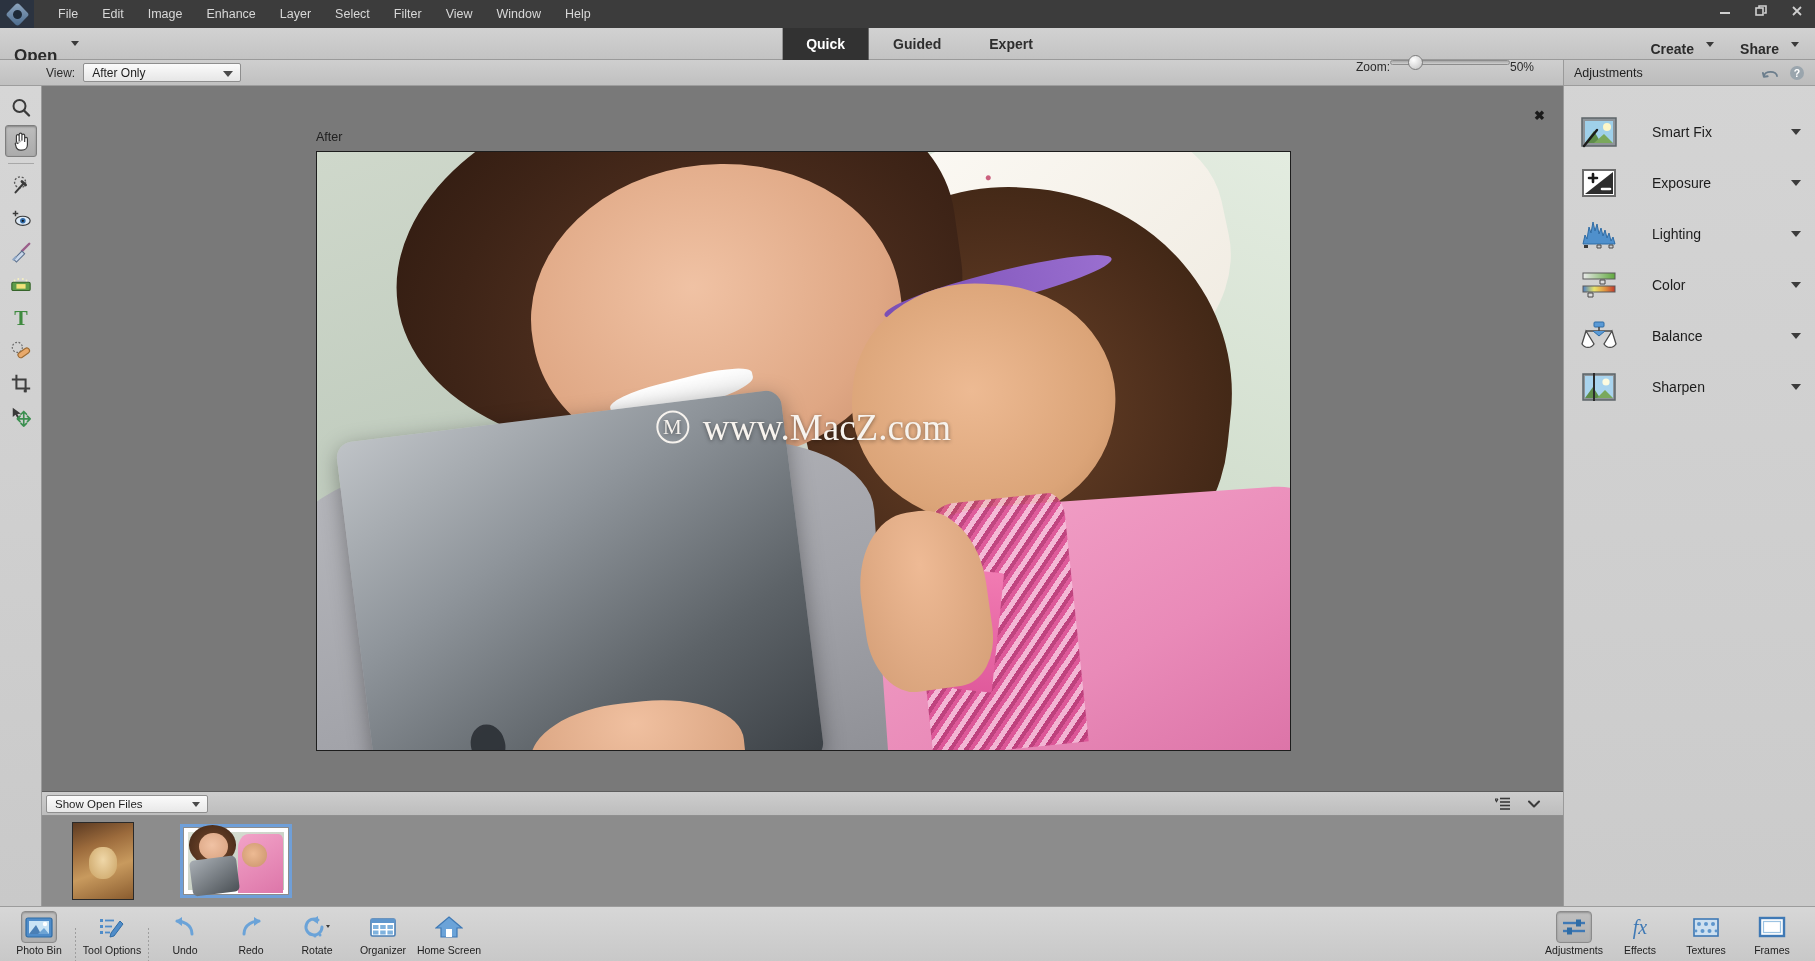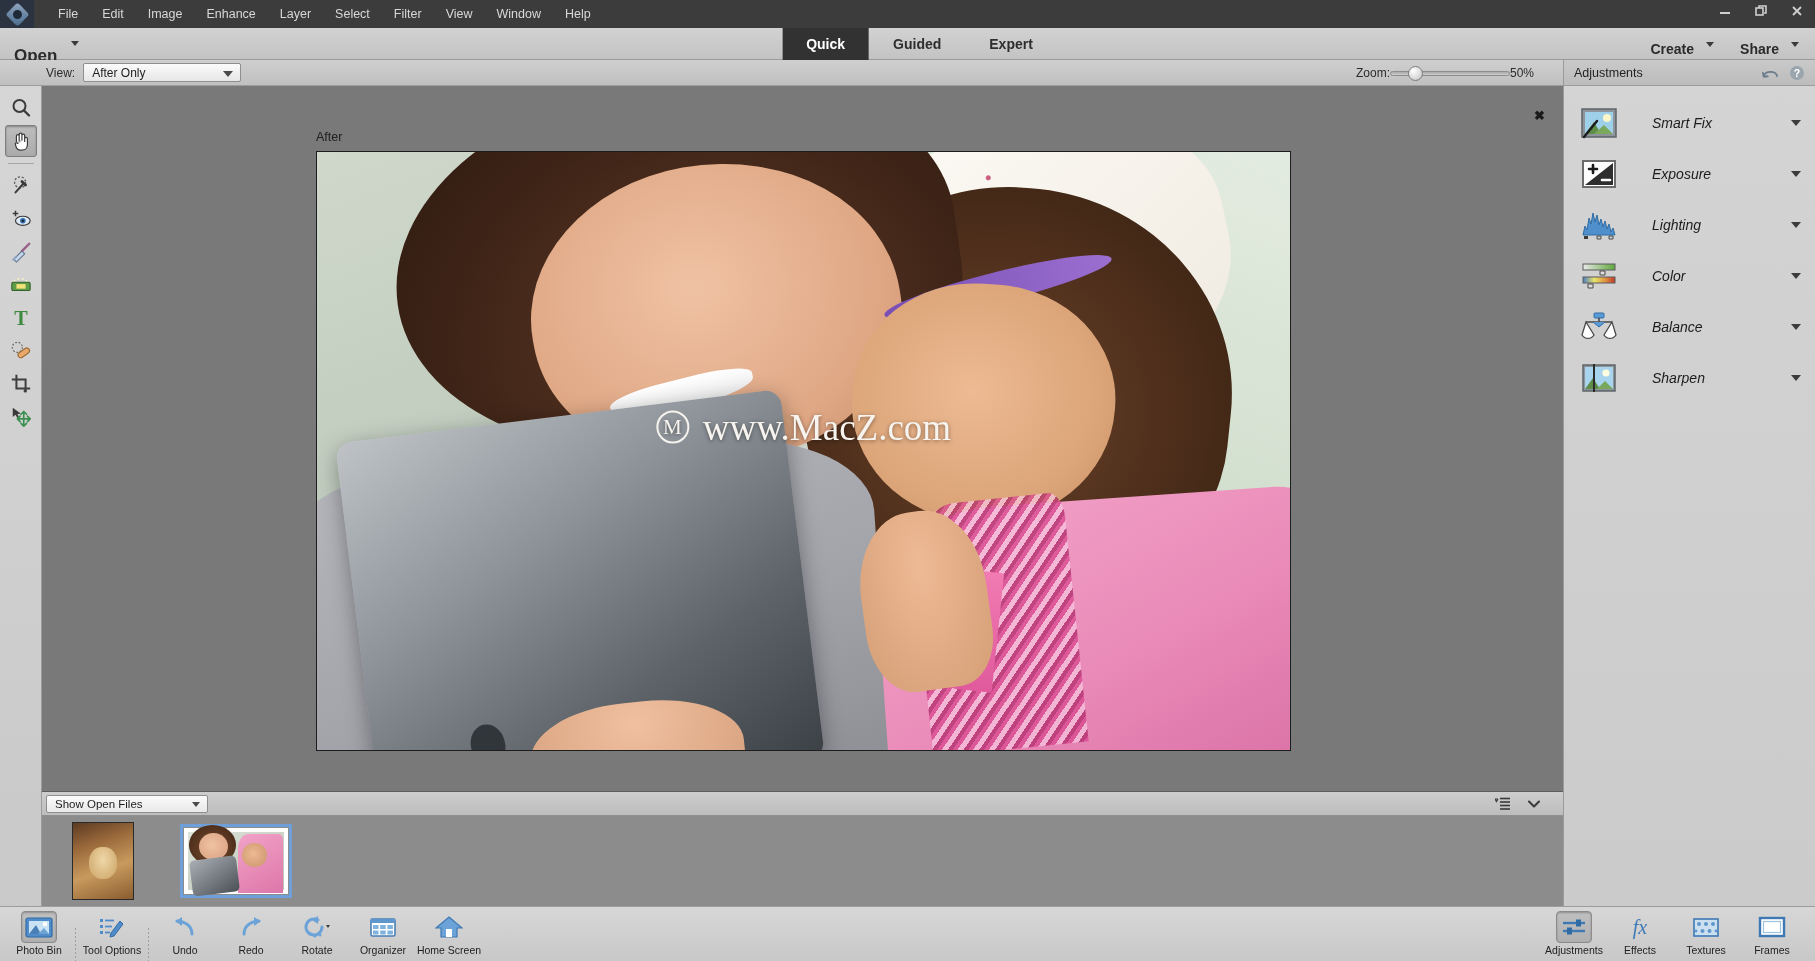--- a/index.html
+++ b/index.html
@@ -86,21 +86,21 @@
     display: flex; align-items: center; padding-left: 8px;
     font-size: 12px; color: #1d1d1d;
   }
   .select-box .arrow {
     position: absolute; right: 7px; top: 50%; margin-top: -2px;
     width: 0; height: 0; border-left: 5px solid transparent;
     border-right: 5px solid transparent; border-top: 6px solid #4a4a4a;
   }
   .zoom-grp {
     position: absolute; right: 275px; top: 0; height: 26px;
-    display: flex; align-items: center; gap: 0;
+    display: flex; align-items: flex-start; gap: 0;
   }
   .zoom-lbl { font-size: 12px; color: #2b2b2b; }
   .zoom-track {
     position: relative; width: 120px; height: 5px;
     background: linear-gradient(#a8a8a8,#cfcfcf);
     border: 1px solid #8d8d8d; border-radius: 3px;
   }
   .zoom-knob {
     position: absolute; top: -6px; width: 15px; height: 15px; border-radius: 50%;
     background: radial-gradient(circle at 35% 30%, #ffffff, #d3d3d3 70%, #a6a6a6);
@@ -278,21 +278,21 @@
     position: absolute; left: 1563px; top: 60px; width: 252px; height: 846px;
     background: linear-gradient(#d4d4d4,#cbcbcb); border-left: 1px solid #9a9a9a;
   }
   .rp-header {
     height: 26px; background: linear-gradient(#c9c9c9,#bcbcbc);
     border-bottom: 1px solid #9c9c9c; display:flex; align-items:center;
     padding: 0 10px; justify-content: space-between;
   }
   .rp-title { font-size: 12.5px; color: #1f1f1f; }
   .rp-hicons { display:flex; align-items:center; gap: 10px; }
-  .adj-list { padding-top: 11px; font-style: italic; }
+  .adj-list { padding-top: 20px; }
   .adj-row {
     height: 51px; display: flex; align-items: center; padding: 0 14px 0 16px; gap: 0;
   }
   .adj-icon { width: 38px; height: 34px; flex: 0 0 38px; position: relative; }
   .adj-name { flex: 1; margin-left: 34px; font-size: 14px; color: #1c1c1c; }
   .adj-caret {
     width:0;height:0;border-left:5px solid transparent;border-right:5px solid transparent;
     border-top:6px solid #3c3c3c;
   }
 

